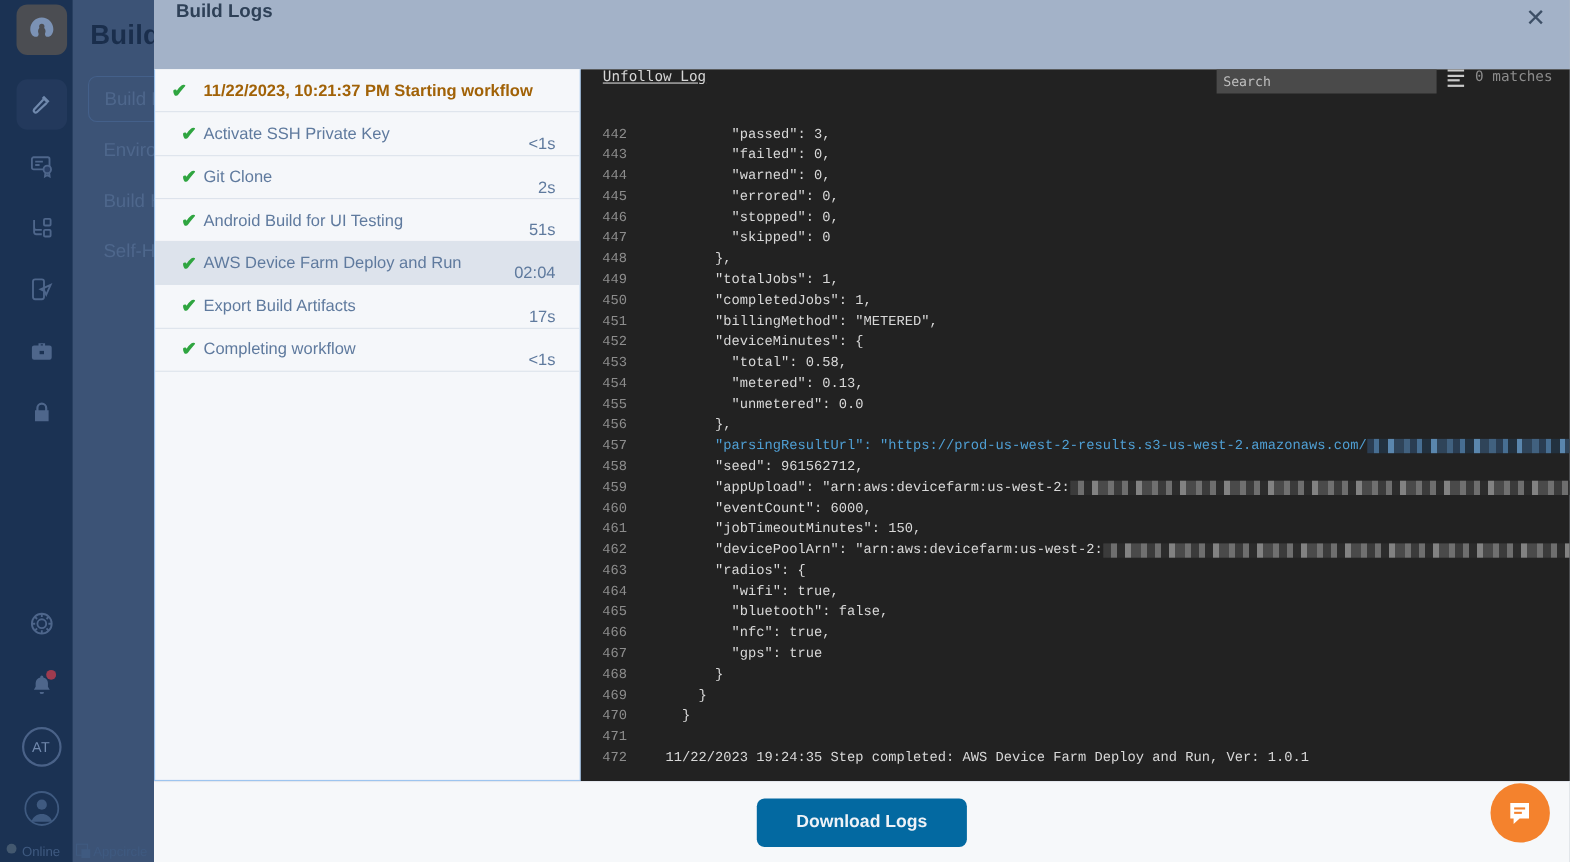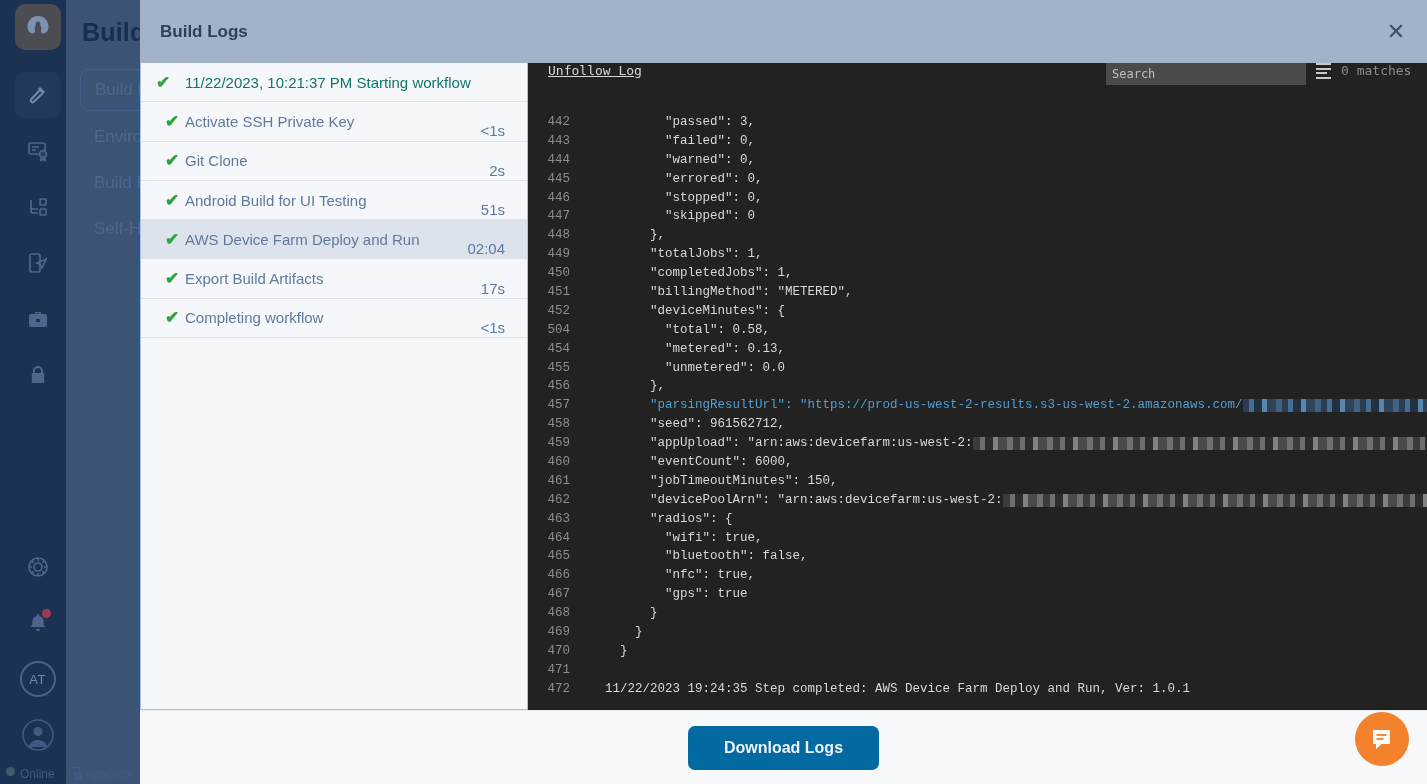--- a/index.html
+++ b/index.html
@@ -71,21 +71,21 @@
     width: 8px; height: 8px; background: #3f5a80;
   }
 
   
   #modal-overlay {
     position: absolute; left: 140px; top: 0; right: 0; bottom: 0;
     background: #f6f8fa; z-index: 2;
   }
   #modal-header {
     height: 63px; background: #a3b2c8;
-    display: flex; align-items: center; justify-content: space-between;
+    display: flex; justify-content: space-between;
     padding: 0 14px 0 20px;
   }
   #modal-title { color: #2e4057; font-size: 17px; font-weight: bold; }
   #close-btn {
     width: 34px; height: 34px; border: none; background: transparent;
     color: #3d4f66; font-size: 22px; line-height: 1; cursor: pointer;
   }
 
   #modal-body {
     position: absolute; left: 0; top: 63px; right: 0; bottom: 0;
@@ -104,21 +104,21 @@
     color: #5c7characters;
   }
   .step-row { color: #5b7characters; }
   .step-check {
     color: #2fa540; font-size: 17px; font-weight: bold;
     width: 44px; text-align: center; flex: 0 0 44px;
   }
   .step-row.header .step-check { width: 44px; }
   .step-label { flex: 1 1 auto; font-size: 15px; color: #5d7characters; }
   .step-row .step-label { color: #5f7a9e; }
-  .step-row.header .step-label { color: #0f766e; font-size: 15px; }
+  .step-row.header .step-label { color: #a16207; font-size: 15px; font-weight: bold; }
   .step-duration { font-size: 15px; color: #5f7a9e; white-space: nowrap; margin-top: 19px; }
   .step-row.indent .step-check { padding-left: 18px; }
   .step-row.indent .step-label { padding-left: 0; }
   .step-row.selected { background: #dde3ec; }
 
   
   #log-panel {
     position: absolute; left: 388px; top: 0; right: 0; bottom: 74px;
     background: #222222; overflow: hidden;
   }
@@ -390,21 +390,21 @@
             </div>
             <div class="log-line">
               <span class="ln">451</span>
               <span class="lt">        "billingMethod": "METERED",</span>
             </div>
             <div class="log-line">
               <span class="ln">452</span>
               <span class="lt">        "deviceMinutes": {</span>
             </div>
             <div class="log-line">
-              <span class="ln">504</span>
+              <span class="ln">453</span>
               <span class="lt">          "total": 0.58,</span>
             </div>
             <div class="log-line">
               <span class="ln">454</span>
               <span class="lt">          "metered": 0.13,</span>
             </div>
             <div class="log-line">
               <span class="ln">455</span>
               <span class="lt">          "unmetered": 0.0</span>
             </div>

